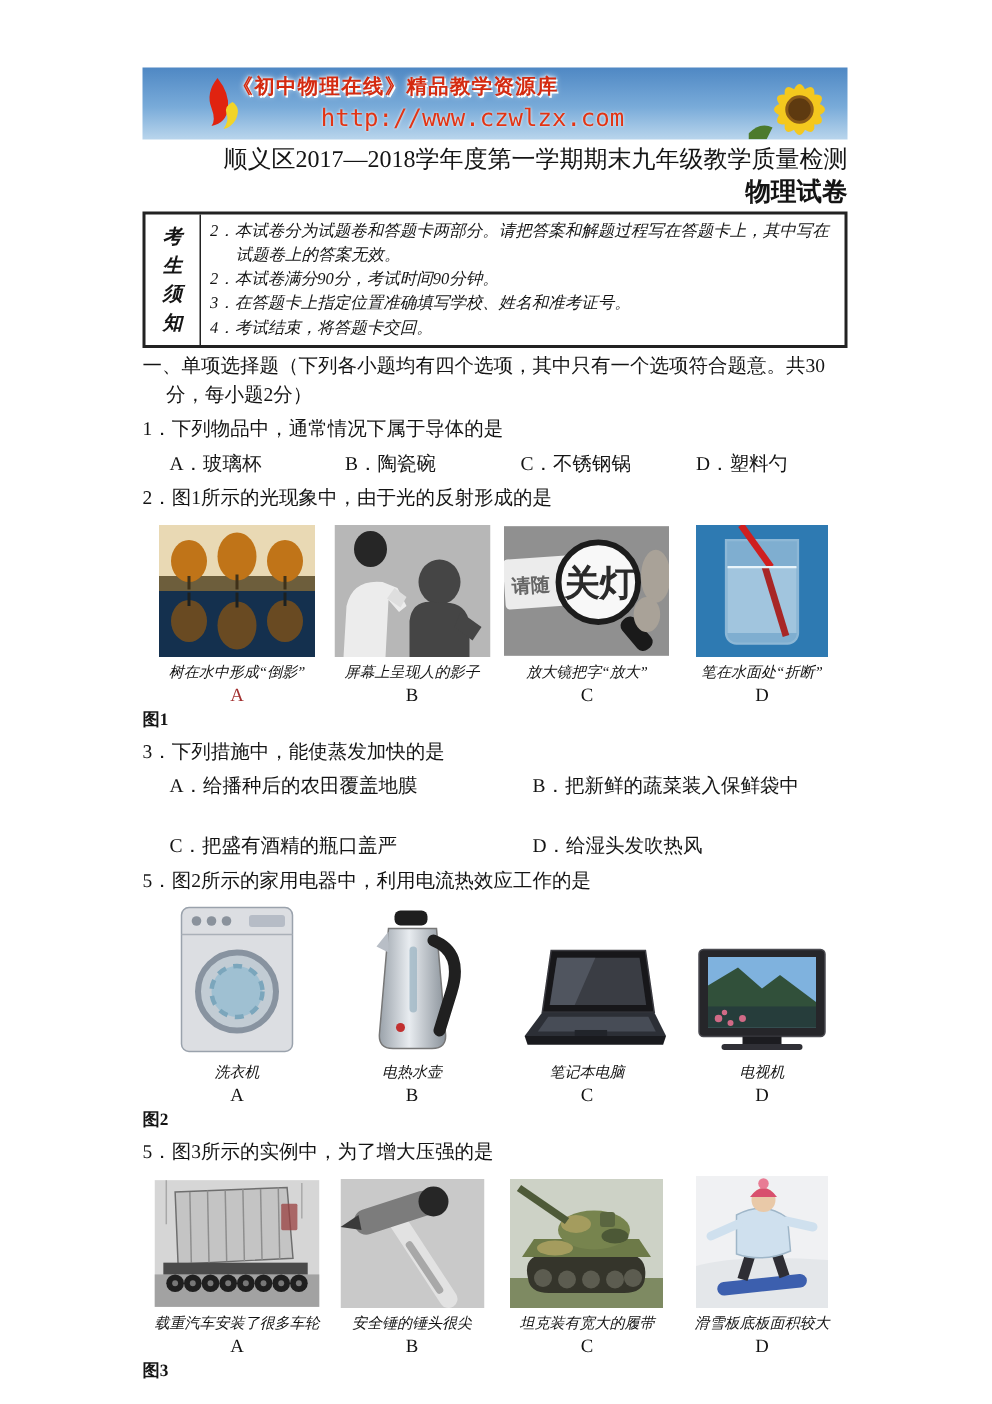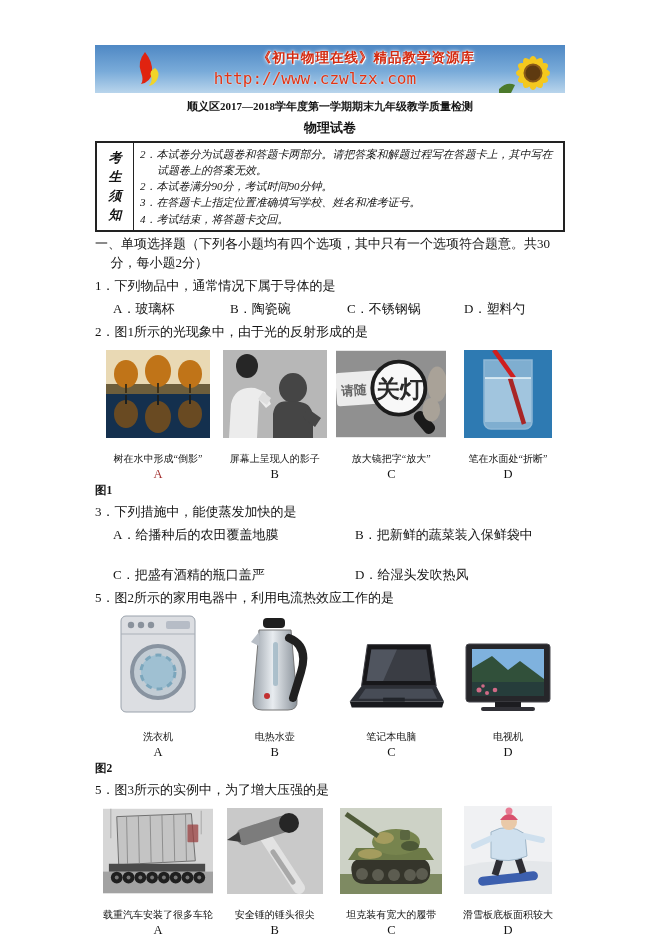--- a/index.html
+++ b/index.html
@@ -5,30 +5,30 @@
   *{box-sizing:border-box;margin:0;padding:0}
   html,body{background:#fff}
   body{width:661px;height:936px;position:relative;overflow:hidden;
        font-family:"Liberation Serif","DejaVu Serif",serif;color:#141414}
   .content{position:absolute;left:95px;top:45px;width:470px}
 
   
   .banner{height:48px;position:relative;overflow:hidden;
           background:linear-gradient(180deg,#4f88c4 0%,#79abd9 55%,#b9d5ec 100%)}
   .banner-logo{position:absolute;left:36px;top:5px;width:38px;height:38px}
-  .banner-title{position:absolute;left:60px;right:90px;top:4px;text-align:right;
+  .banner-title{position:absolute;left:60px;right:90px;top:4px;text-align:left;
           color:#d42a10;font-weight:bold;font-size:13.5px;letter-spacing:1px;
           text-shadow:0 0 2px #fff,0 0 4px #fff,1px 1px 0 #fff}
   .banner-url{position:absolute;left:60px;right:90px;top:24px;text-align:center;color:#e23414;
           font-size:16px;font-family:"DejaVu Sans Mono",monospace;text-shadow:0 0 2px #fff}
   .banner-sunflower{position:absolute;right:8px;top:6px;width:58px;height:42px}
 
   
-  .doc-title{margin-top:3px;font-size:11px;font-weight:bold;text-align:center;line-height:21px}
-  .doc-subtitle{font-size:13px;font-weight:bold;text-align:center;line-height:22px}
+  .doc-title{margin-top:3px;font-size:16px;font-weight:normal;text-align:right;line-height:21px}
+  .doc-subtitle{font-size:17px;font-weight:bold;text-align:right;line-height:22px}
 
   
   .notice{display:flex;border:2px solid #222;margin-top:2px}
   .notice-label{width:37px;border-right:1px solid #222;display:flex;flex-direction:column;
           align-items:center;justify-content:center;gap:1px;font-weight:bold;font-size:13px;
           font-style:italic;padding:4px 0}
   .notice-body{flex:1;padding:3px 8px 3px 6px;font-size:11px;font-style:italic;line-height:1.47}
   .notice-item{padding-left:1.55em;text-indent:-1.55em}
 
   
@@ -40,21 +40,21 @@
   .opts-grid{display:grid;grid-template-columns:242px 1fr;row-gap:22px;margin:4px 0 1px 18px;font-size:13px}
 
   
   .fig-row{display:flex;justify-content:space-between;margin:6px 2px 0 8px}
   .fig-item{width:110px;text-align:center}
   .fig-img{display:flex;align-items:flex-end;justify-content:center}
   .fig1 .fig-img{height:90px}
   .fig2 .fig-img{height:102px}
   .fig3 .fig-img{height:88px}
   .fig-img svg{display:block}
-  .fig-caption{font-size:10px;margin-top:14px;white-space:nowrap}
+  .fig-caption{font-size:10px;font-style:italic;margin-top:3px;white-space:nowrap}
   .fig-letter{font-size:12.5px;line-height:15px;margin-top:1px}
   .fig-label{font-size:11.5px;font-weight:bold;margin-top:1px}
   .red{color:#a23030}
 </style>
 </head>
 <body>
 
 <div class="content">
 
   <div class="banner">

